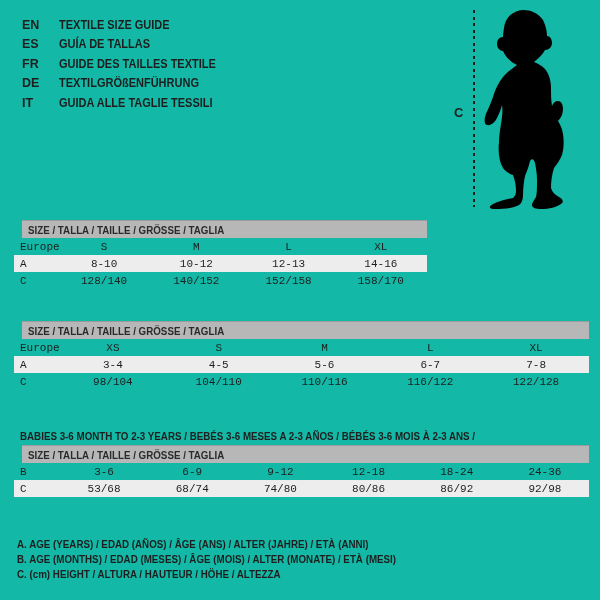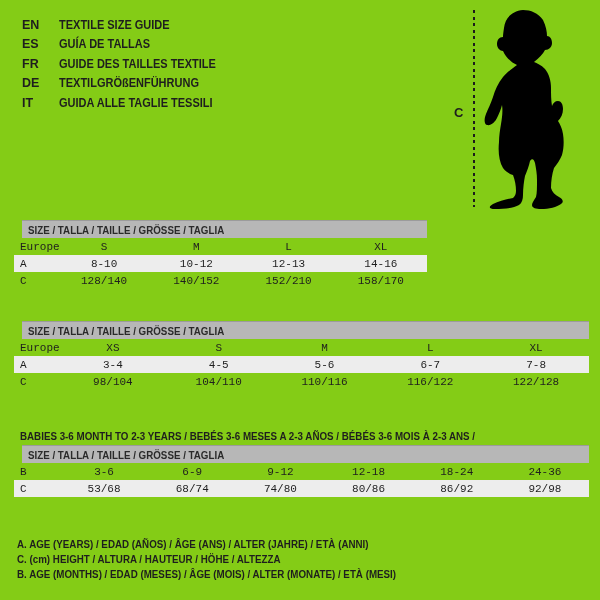--- a/index.html
+++ b/index.html
@@ -1,17 +1,17 @@
 <!DOCTYPE html>
 <html><head>
 <meta charset="utf-8">
 <style>
   html,body{margin:0;padding:0;background:#fff;}
   .page{
-    position:relative;width:600px;height:600px;background:#84cc16;overflow:hidden;
+    position:relative;width:600px;height:600px;background:#14b8a6;overflow:hidden;
     font-family:"Liberation Sans","DejaVu Sans",sans-serif;color:#1e1e1e;
   }
   .cond{display:inline-block;white-space:nowrap;transform:scaleX(0.85);transform-origin:0 50%;}
 
   
   .lang-block{position:absolute;left:22px;top:15px;}
   .lang-row{display:flex;align-items:center;height:19.5px;font-weight:bold;font-size:12.5px;}
   .lang-code{width:37px;flex:0 0 37px;}
   .lang-label{transform:scaleX(0.88);transform-origin:0 50%;}
 
@@ -107,21 +107,21 @@
           <span class="row-label">A</span>
           <span class="cell">8-10</span>
           <span class="cell">10-12</span>
           <span class="cell">12-13</span>
           <span class="cell">14-16</span>
         </div>
         <div class="row">
           <span class="row-label">C</span>
           <span class="cell">128/140</span>
           <span class="cell">140/152</span>
-          <span class="cell">152/210</span>
+          <span class="cell">152/158</span>
           <span class="cell">158/170</span>
         </div>
       </div>
   </section>
 
   <section class="tbl t2">
     <div class="size-bar">
         <span class="cond">SIZE / TALLA / TAILLE / GRÖSSE / TAGLIA</span>
       </div>
     <div>
@@ -176,17 +176,17 @@
           <span class="cell">74/80</span>
           <span class="cell">80/86</span>
           <span class="cell">86/92</span>
           <span class="cell">92/98</span>
         </div>
       </div>
   </section>
 
   <div class="legend">
     <div class="legend-line"><span class="cond">A. AGE (YEARS) / EDAD (AÑOS) / ÂGE (ANS) / ALTER (JAHRE) / ETÀ (ANNI)</span></div>
+    <div class="legend-line"><span class="cond">B. AGE (MONTHS) / EDAD (MESES) / ÂGE (MOIS) / ALTER (MONATE) / ETÀ (MESI)</span></div>
     <div class="legend-line"><span class="cond">C. (cm) HEIGHT / ALTURA / HAUTEUR / HÖHE / ALTEZZA</span></div>
-    <div class="legend-line"><span class="cond">B. AGE (MONTHS) / EDAD (MESES) / ÂGE (MOIS) / ALTER (MONATE) / ETÀ (MESI)</span></div>
   </div>
 
 </div>
 
 </body></html>

